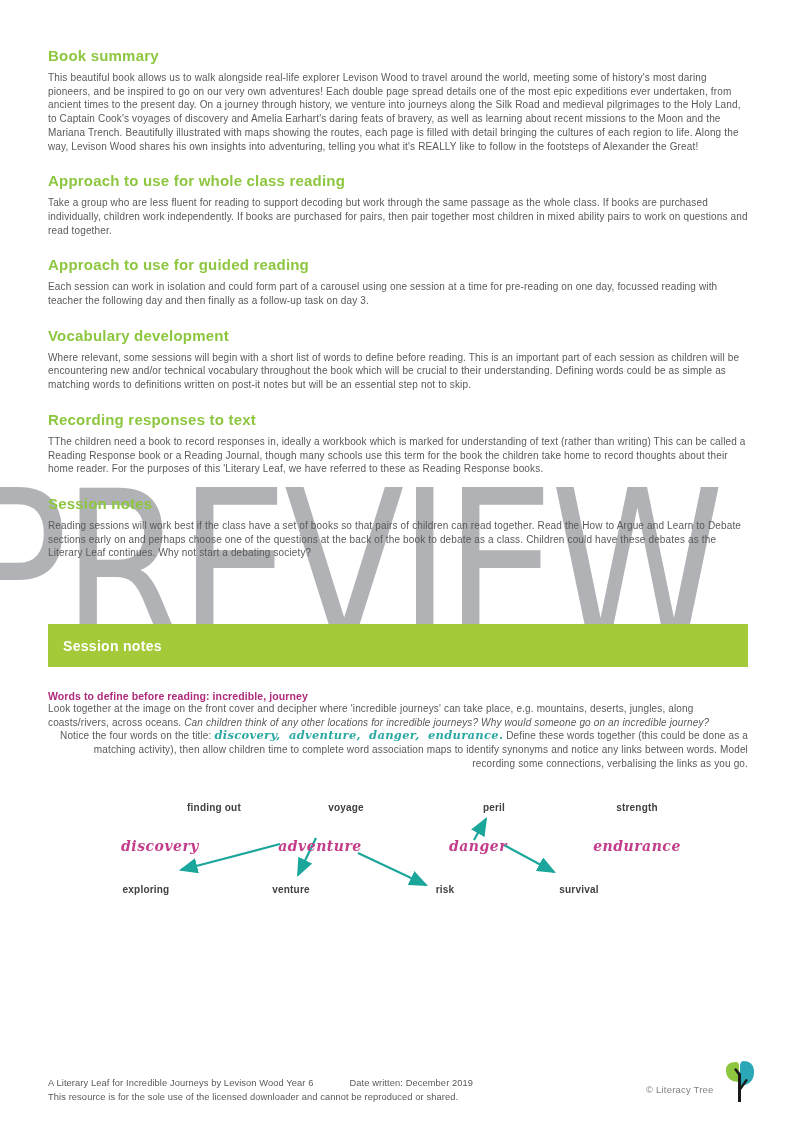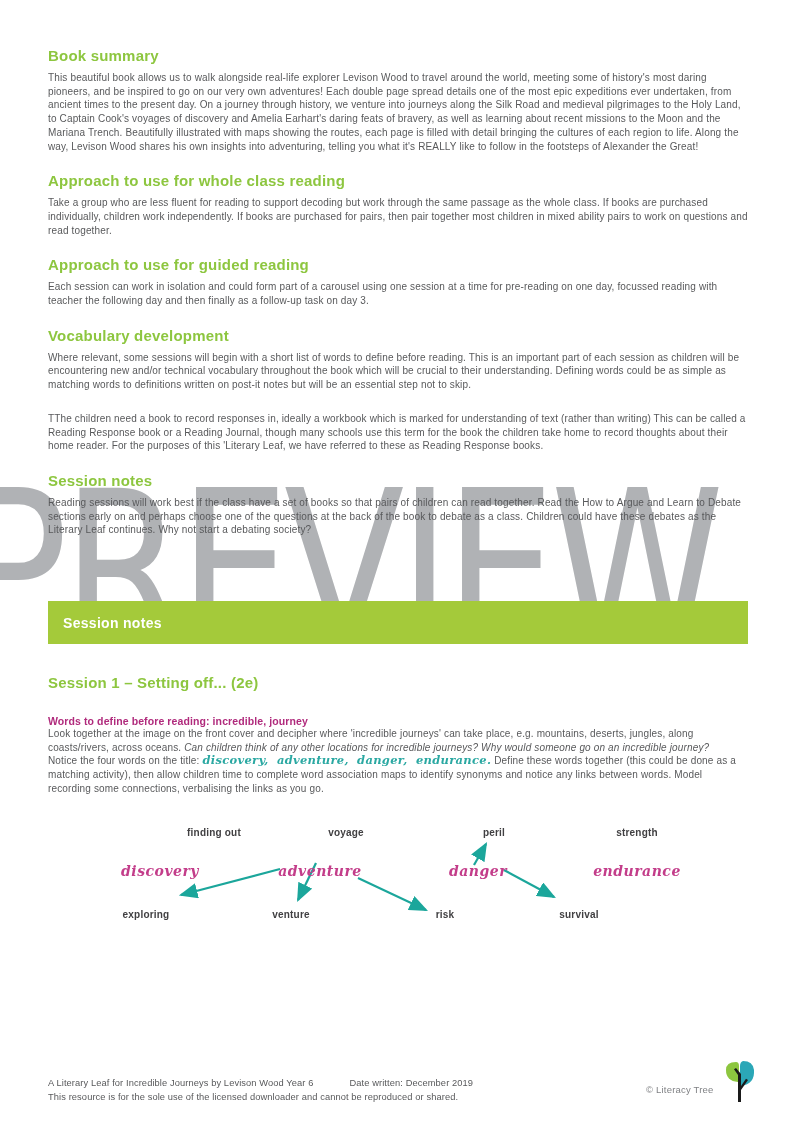--- a/index.html
+++ b/index.html
@@ -70,21 +70,21 @@
     line-height:18px;
   }
   .words-label{
     margin-top:23px;
     font-size:10.5px;
     font-weight:bold;
     color:#b02a7c;
     letter-spacing:0.1px;
   }
   .para1{margin-top:15px;}
-  .para2{margin-top:14px;}
+  .para2{margin-top:14px;text-align:right;}
   .italic{font-style:italic;}
   .script-teal{
     font-family:"DejaVu Serif", cursive;
     font-style:italic;
     font-weight:bold;
     color:#2aa8a2;
     font-size:11.5px;
     word-spacing:4px;
     letter-spacing:0.3px;
   }
@@ -163,33 +163,33 @@
       <h2 class="sec">Approach to use for guided reading</h2>
       <p class="body">Each session can work in isolation and could form part of a carousel using one session at a time for pre-reading on one day, focussed reading with teacher the following day and then finally as a follow-up task on day 3.</p>
     </div>
 
     <div class="section">
       <h2 class="sec">Vocabulary development</h2>
       <p class="body">Where relevant, some sessions will begin with a short list of words to define before reading.  This is an important part of each session as children will be encountering new and/or technical vocabulary throughout the book which will be crucial to their understanding.  Defining words could be as simple as matching words to definitions written on post-it notes but will be an essential step not to skip.</p>
     </div>
 
     <div class="section">
+      <h2 class="sec">Recording responses to text</h2>
       <p class="body">TThe children need a book to record responses in, ideally a workbook which is marked for understanding of text (rather than writing) This can be called a Reading Response book or a Reading Journal, though many schools use this term for the book the children take home to record thoughts about their home reader.  For the purposes of this 'Literary Leaf, we have referred to these as Reading Response books.</p>
     </div>
 
     <div class="section">
       <h2 class="sec">Session notes</h2>
       <p class="body">Reading sessions will work best if the class have a set of books so that pairs of children can read together. Read the How to Argue and Learn to Debate sections early on and perhaps choose one of the questions at the back of the book to debate as a class. Children could have these debates as the Literary Leaf continues. Why not start a debating society?</p>
     </div>
 
     <div class="banner">
       <span class="banner-title">Session notes</span>
     </div>
 
-    <h3 class="session-title">Session 1 – Setting off... (2e)</h3>
 
     <div class="words-label">Words to define before reading: incredible, journey</div>
 
     <p class="body para1"><span>Look together at the image on the front cover and decipher where 'incredible journeys' can take place, e.g. mountains, deserts, jungles, along coasts/rivers, across oceans.  </span><span class="italic">Can children think of any other locations for incredible journeys? Why would someone go on an incredible journey?</span></p>
 
     <p class="body para2"><span>Notice the four words on the title: </span><span class="script-teal">discovery,  adventure,  danger,  endurance.</span><span>  Define these words together (this could be done as a matching activity), then allow children time to complete word association maps to identify synonyms and notice any links between words. Model recording some connections, verbalising the links as you go.</span></p>
 
     <div class="diagram">
       <svg class="arrows" width="800" height="118" viewBox="0 0 800 118">
         <defs>

